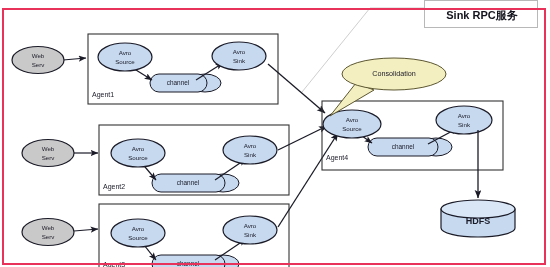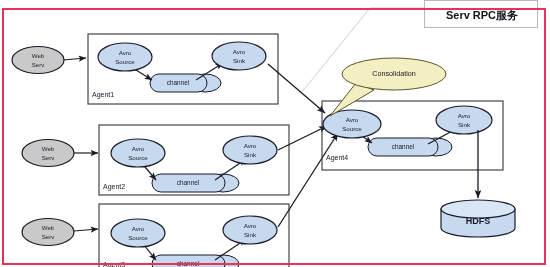--- a/index.html
+++ b/index.html
@@ -191,17 +191,17 @@
     </g>
 
     <g>
       <path d="M356,83 L330,116 L374,90 Z" fill="#f4efc0" stroke="#5c5630" stroke-width="1"></path>
       <ellipse cx="394" cy="74" rx="52" ry="16" fill="#f4efc0" stroke="#5c5630" stroke-width="1"></ellipse>
       <text class="node-label callout-label" x="394" y="74">Consolidation</text>
     </g>
   </svg>
 
   <div id="rpc-box">
-    <span class="rpc-label">Serv RPC服务</span>
+    <span class="rpc-label">Sink RPC服务</span>
   </div>
 
   <div id="frame-border"></div>
 </div>
 
 </body></html>

